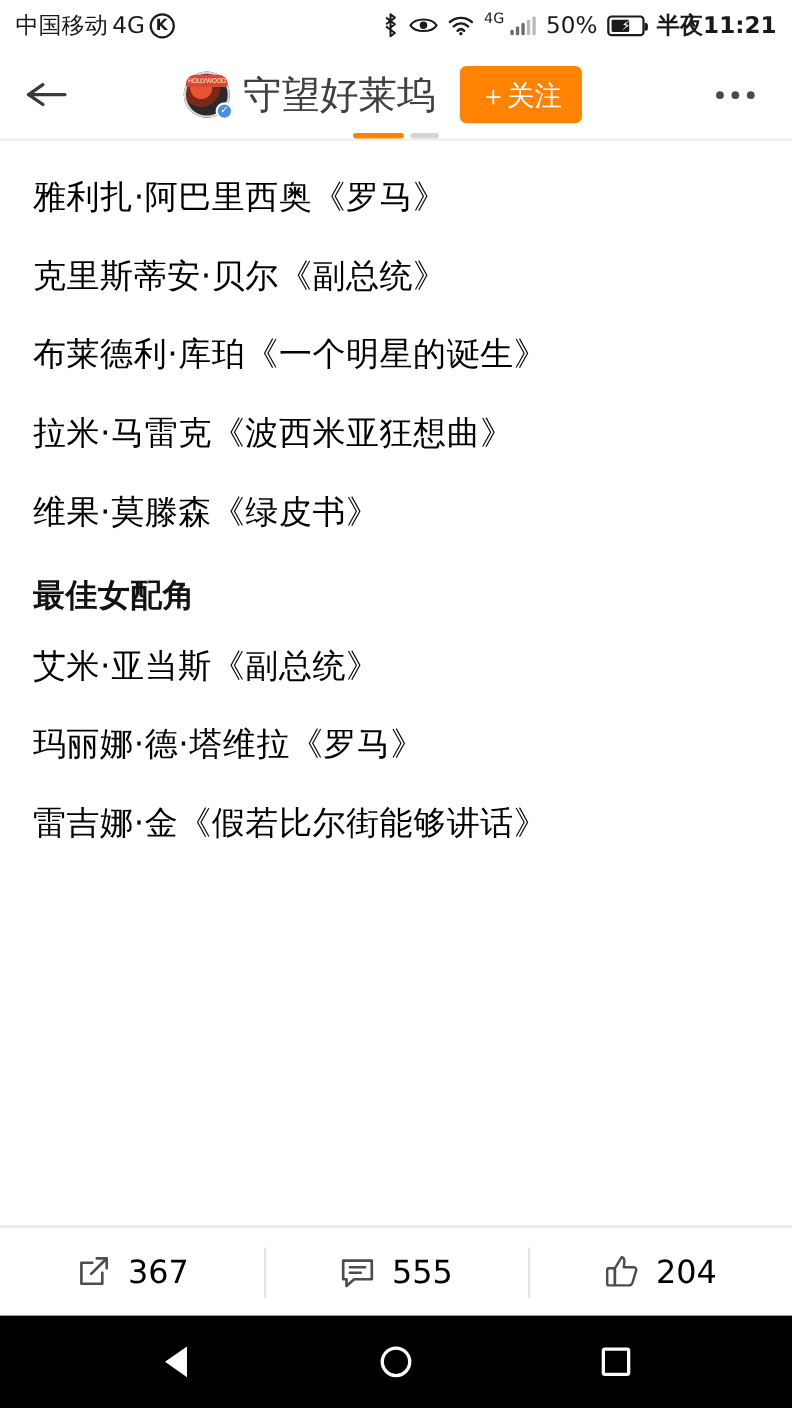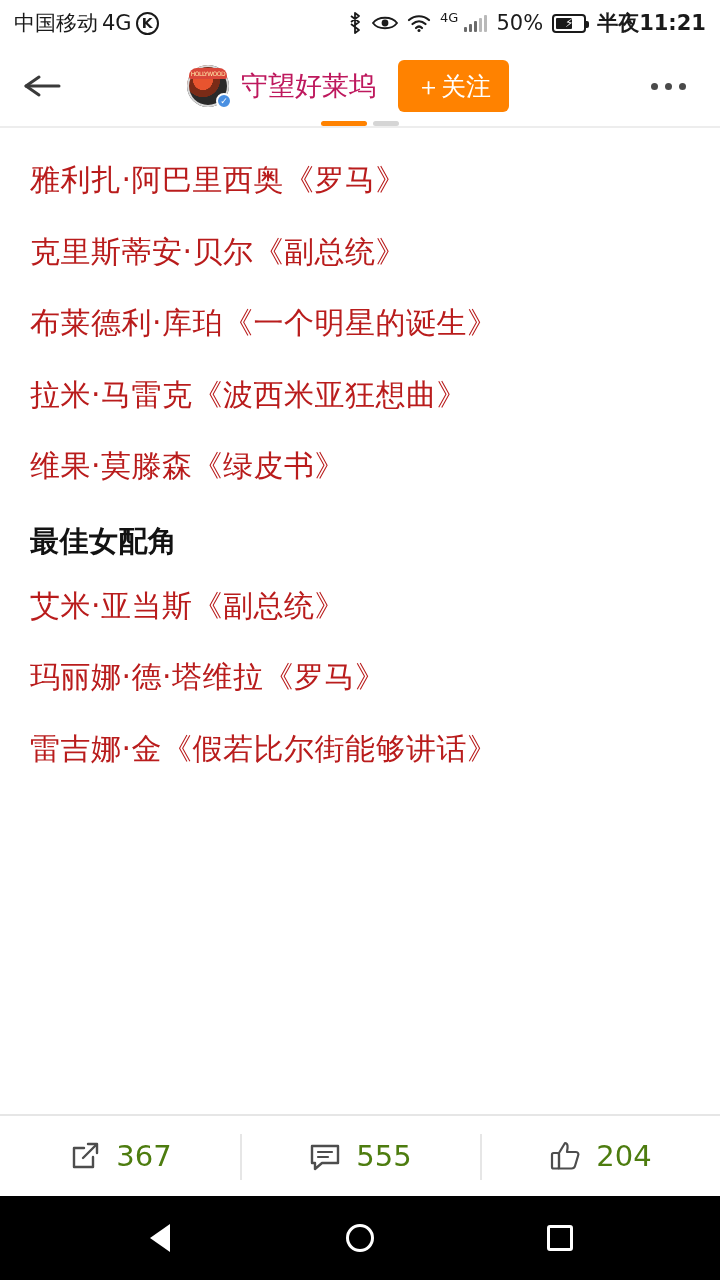--- a/index.html
+++ b/index.html
@@ -173,22 +173,22 @@
     width: 16px; height: 16px;
     border-radius: 50%;
     background: #4a90e2;
     border: 2px solid #fff;
     color: #fff;
     font-size: 9px;
     line-height: 12px;
     text-align: center;
   }
   .acct-name {
-    font-size: 27px;
-    color: #be185d;
+    font-size: 35px;
+    color: #404040;
     white-space: nowrap;
   }
   .follow-btn {
     flex: 0 0 auto;
     background: #ff8200;
     color: #ffffff;
     font-size: 25px;
     border: none;
     border-radius: 6px;
     height: 52px;
@@ -237,21 +237,21 @@
   
   .content {
     flex: 1 1 auto;
     overflow: hidden;
     padding: 16px 0 0 0;
     background: #ffffff;
   }
   .para {
     font-size: 30px;
     line-height: 1.45;
-    color: #b91c1c;
+    color: #000000;
     padding: 14px 26px 14px 30px;
     letter-spacing: 0.5px;
   }
   .para.heading {
     font-weight: bold;
     color: #121212;
     font-size: 29px;
     padding-top: 18px;
     padding-bottom: 8px;
   }
@@ -265,21 +265,21 @@
     align-items: center;
     background: #ffffff;
   }
   .action {
     flex: 1;
     height: 100%;
     display: flex;
     align-items: center;
     justify-content: center;
     gap: 14px;
-    color: #4d7c0f;
+    color: #000000;
     font-size: 29px;
     position: relative;
   }
   .action + .action::before {
     content: "";
     position: absolute;
     left: 0; top: 18px;
     width: 2px; height: 46px;
     background: #e6e6e6;
   }

